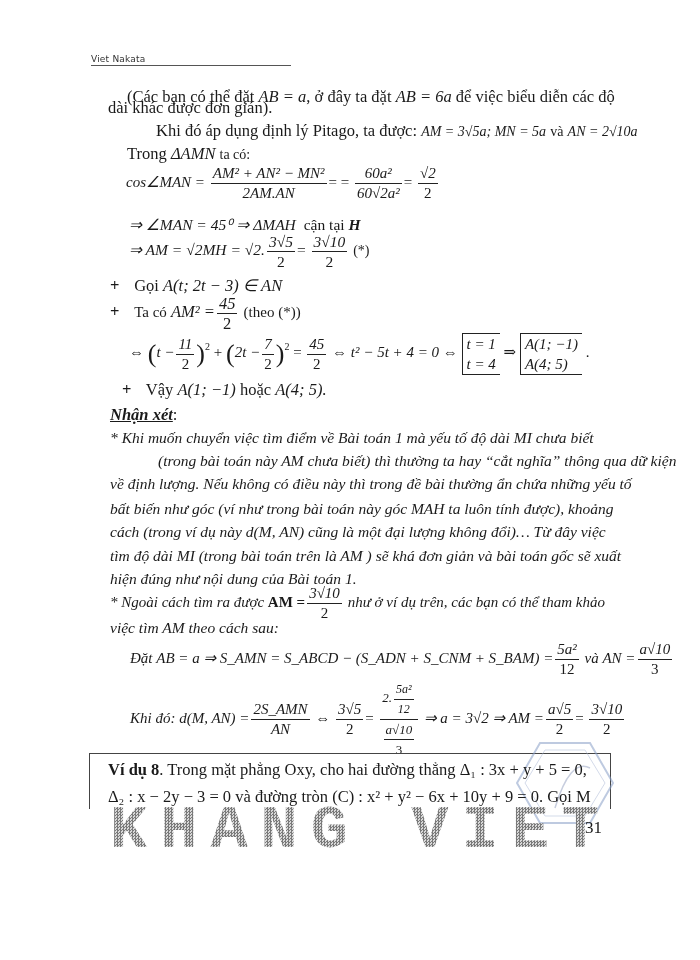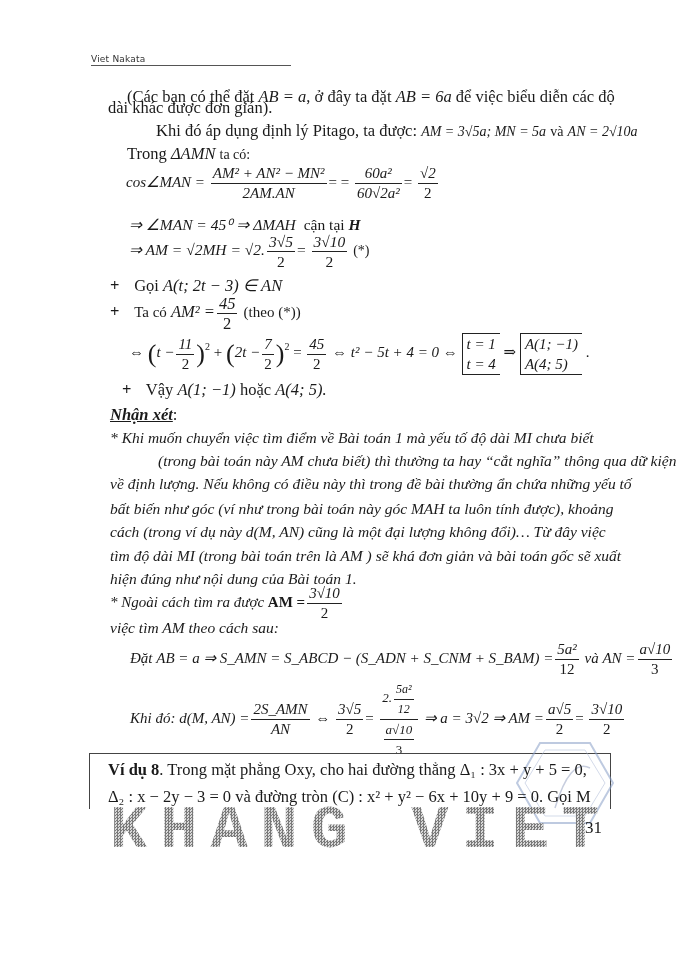--- a/index.html
+++ b/index.html
@@ -111,20 +111,21 @@
 <div class="abs t it" style="left:110px; top:451px; font-size:15.5px;margin-left:48px;">(trong bài toán này AM chưa biết) thì thường ta hay “cắt nghĩa” thông qua dữ kiện</div>
 <div class="abs t it" style="left:110px; top:474px; font-size:15.5px;">về định lượng. Nếu không có điều này thì trong đề bài thường ẩn chứa những yếu tố</div>
 <div class="abs t it" style="left:110px; top:499px; font-size:15.5px;">bất biến như góc (ví như trong bài toán này góc MAH ta luôn tính được), khoảng</div>
 <div class="abs t it" style="left:110px; top:522px; font-size:15.5px;">cách (trong ví dụ này d(M, AN) cũng là một đại lượng không đổi)… Từ đây việc</div>
 <div class="abs t it" style="left:110px; top:546px; font-size:15.5px;">tìm độ dài MI (trong bài toán trên là AM ) sẽ khá đơn giản và bài toán gốc sẽ xuất</div>
 <div class="abs t it" style="left:110px; top:569px; font-size:15.5px;">hiện đúng như nội dung của Bài toán 1.</div>
 
 <div class="abs t it" style="left:110px; top:584px; font-size:15px;">
   <span>* Ngoài cách tìm ra được</span>
   <span class="m b" style="font-style:normal;">AM =</span><span class="frac" style="font-style:normal;"><span class="num">3√10</span><span>2</span></span>
+  <span>như ở ví dụ trên, các bạn có thể tham khảo</span>
 </div>
 <div class="abs t it" style="left:110px; top:618px; font-size:15.5px;">việc tìm AM theo cách sau:</div>
 
 <div class="abs t" style="left:130px; top:640px; font-size:15px;">
   <span class="it">Đặt</span>
   <span class="m">AB = a ⇒ S_AMN = S_ABCD − (S_ADN + S_CNM + S_BAM) =</span><span class="frac"><span class="num m">5a²</span><span>12</span></span>
   <span class="it">và</span>
   <span class="m">AN =</span><span class="frac"><span class="num m">a√10</span><span>3</span></span>
 </div>
 

